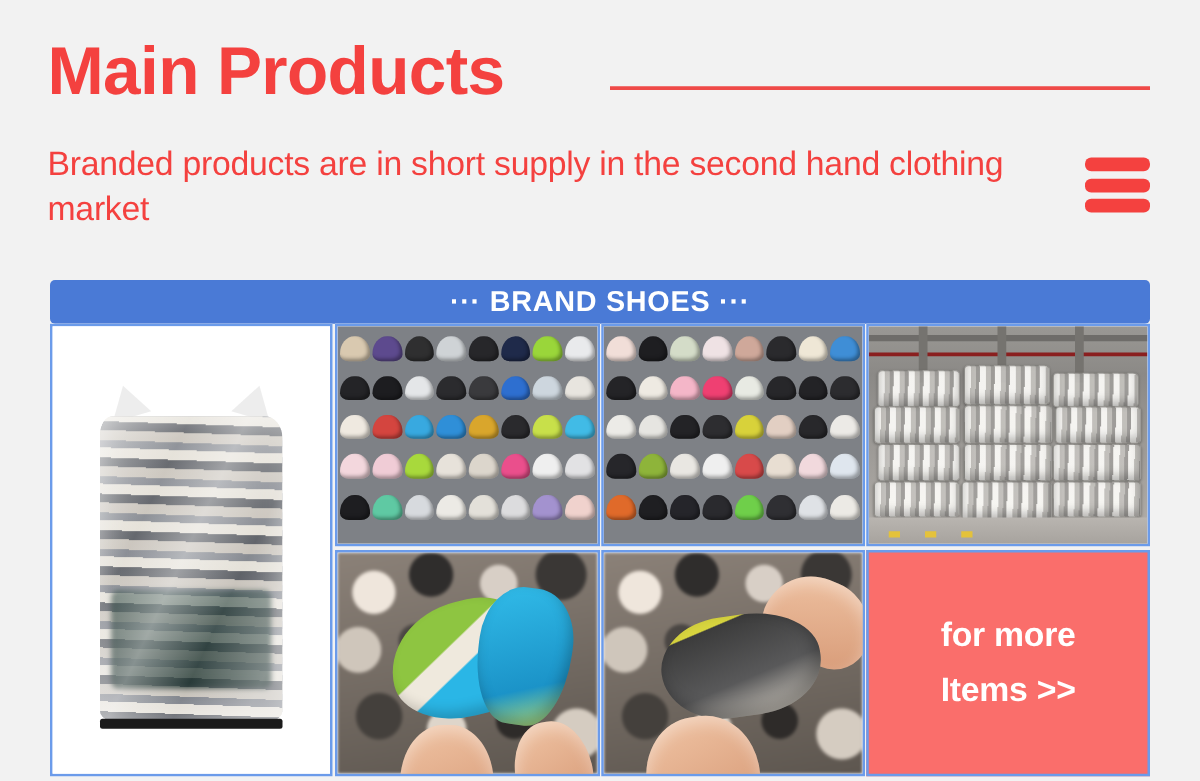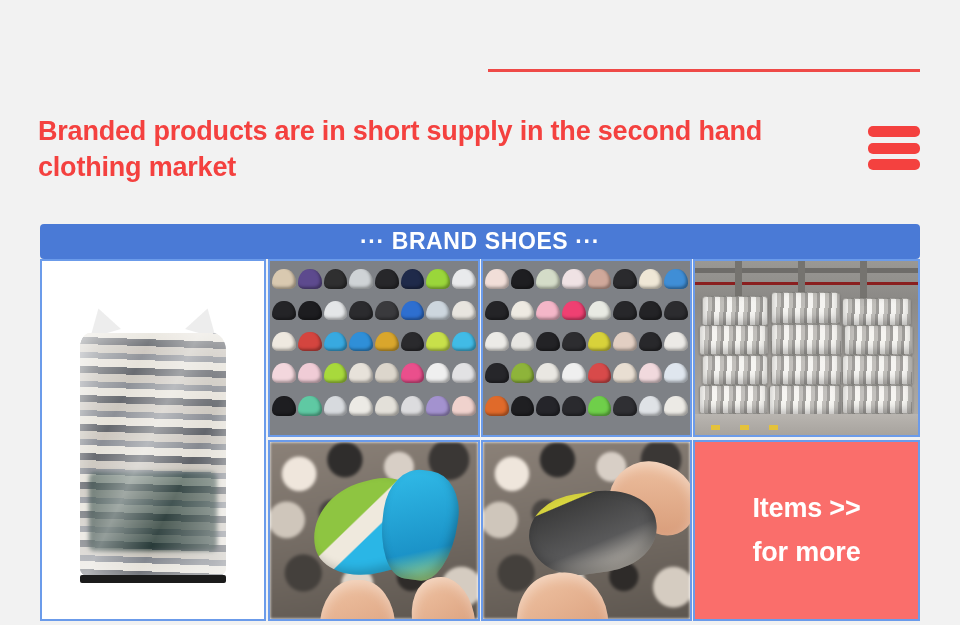--- a/index.html
+++ b/index.html
@@ -40,21 +40,21 @@
     width: 432px;
     height: 3px;
     background: #ef4a48;
   }
   #subtitle {
     position: absolute;
     left: 38px;
     top: 114px;
     width: 790px;
     font-size: 27px;
-    font-weight: bold;
+    font-weight: normal;
     color: #f4413f;
     line-height: 1.33;
     letter-spacing: -0.2px;
   }
   #menu-icon {
     position: absolute;
     left: 868px;
     top: 126px;
     width: 52px;
     height: 44px;
@@ -296,20 +296,21 @@
     bottom: 3%;
     width: 9px; height: 5px;
     background: #e4c23b;
   }
 </style>
 </head>
 <body>
 
 <div id="header">
 
+  <div id="page-title">Main Products</div>
 
   <div id="title-rule"></div>
 
   <div id="subtitle">Branded products are in short supply in the second hand clothing market</div>
 
   <div id="menu-icon">
     <span class="bar"></span>
     <span class="bar"></span>
     <span class="bar"></span>
   </div>
@@ -478,18 +479,18 @@
 
   <div class="cell" id="cell-hand-shoe-2">
     <div class="cell-media shoe-pile"></div>
     <span class="hand" style="right:-4%;top:12%;width:42%;height:38%;transform:rotate(22deg)"></span>
     <span class="sneaker-b"></span>
     <span class="hand" style="left:16%;bottom:-20%;width:44%;height:46%;transform:rotate(-8deg)"></span>
   </div>
 
   <div class="cell" id="cell-contact">
     <div id="contact-text">
+      <span>for more</span>
       <span>Items &gt;&gt;</span>
-      <span>for more</span>
     </div>
   </div>
 
 </div>
 
 </body></html>

